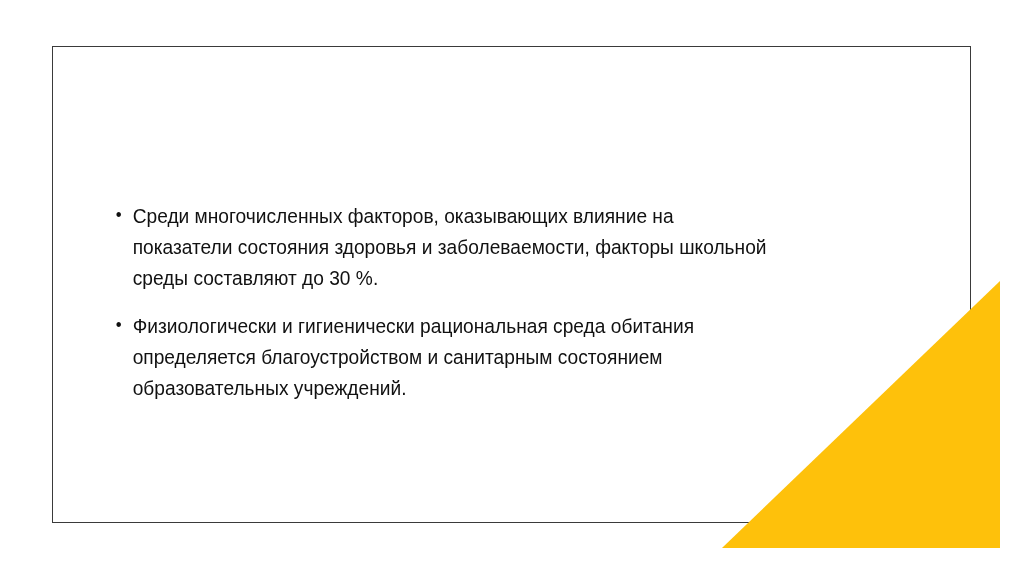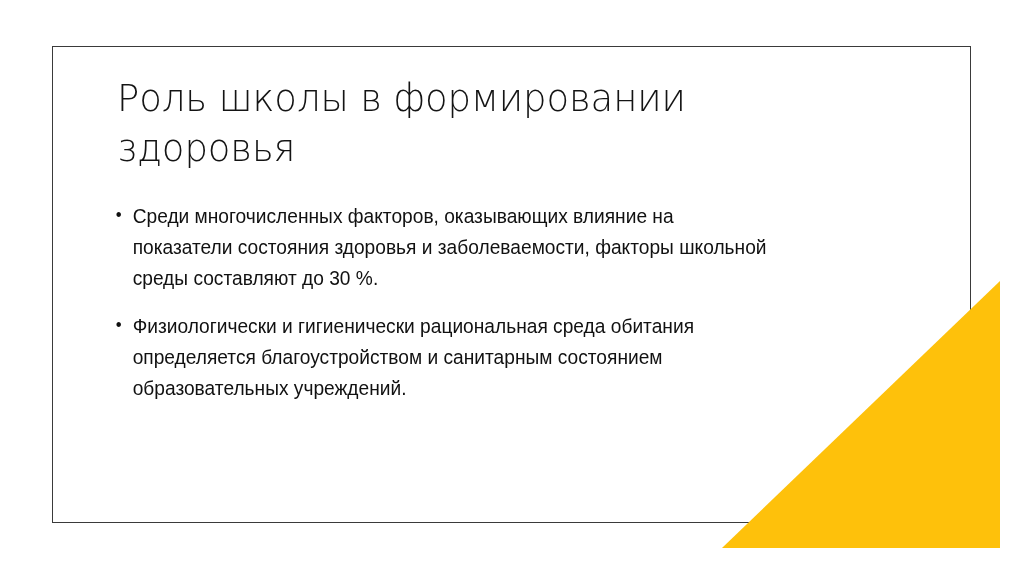--- a/index.html
+++ b/index.html
@@ -103,23 +103,20 @@
 <div class="slide">
 
   <div class="slide-frame"></div>
 
   <div class="corner-triangle">
     <svg width="284" height="274" viewBox="0 0 284 274" xmlns="http://www.w3.org/2000/svg">
       <polygon points="282,5 282,272 4,272" fill="#FEC10B"></polygon>
     </svg>
   </div>
 
-  <div class="title-block">
-    <h1 class="slide-title">Роль школы в формировании здоровья</h1>
-  </div>
 
   <div class="body-block">
     <ul class="bullet-list">
       <li class="bullet-item">
         <span class="bullet-marker">•</span>
         <span class="bullet-text">Среди многочисленных факторов, оказывающих влияние на показатели состояния здоровья и заболеваемости, факторы школьной среды составляют до 30 %.</span>
       </li>
       <li class="bullet-item">
         <span class="bullet-marker">•</span>
         <span class="bullet-text">Физиологически и гигиенически рациональная среда обитания определяется благоустройством и санитарным состоянием образовательных учреждений.</span>

